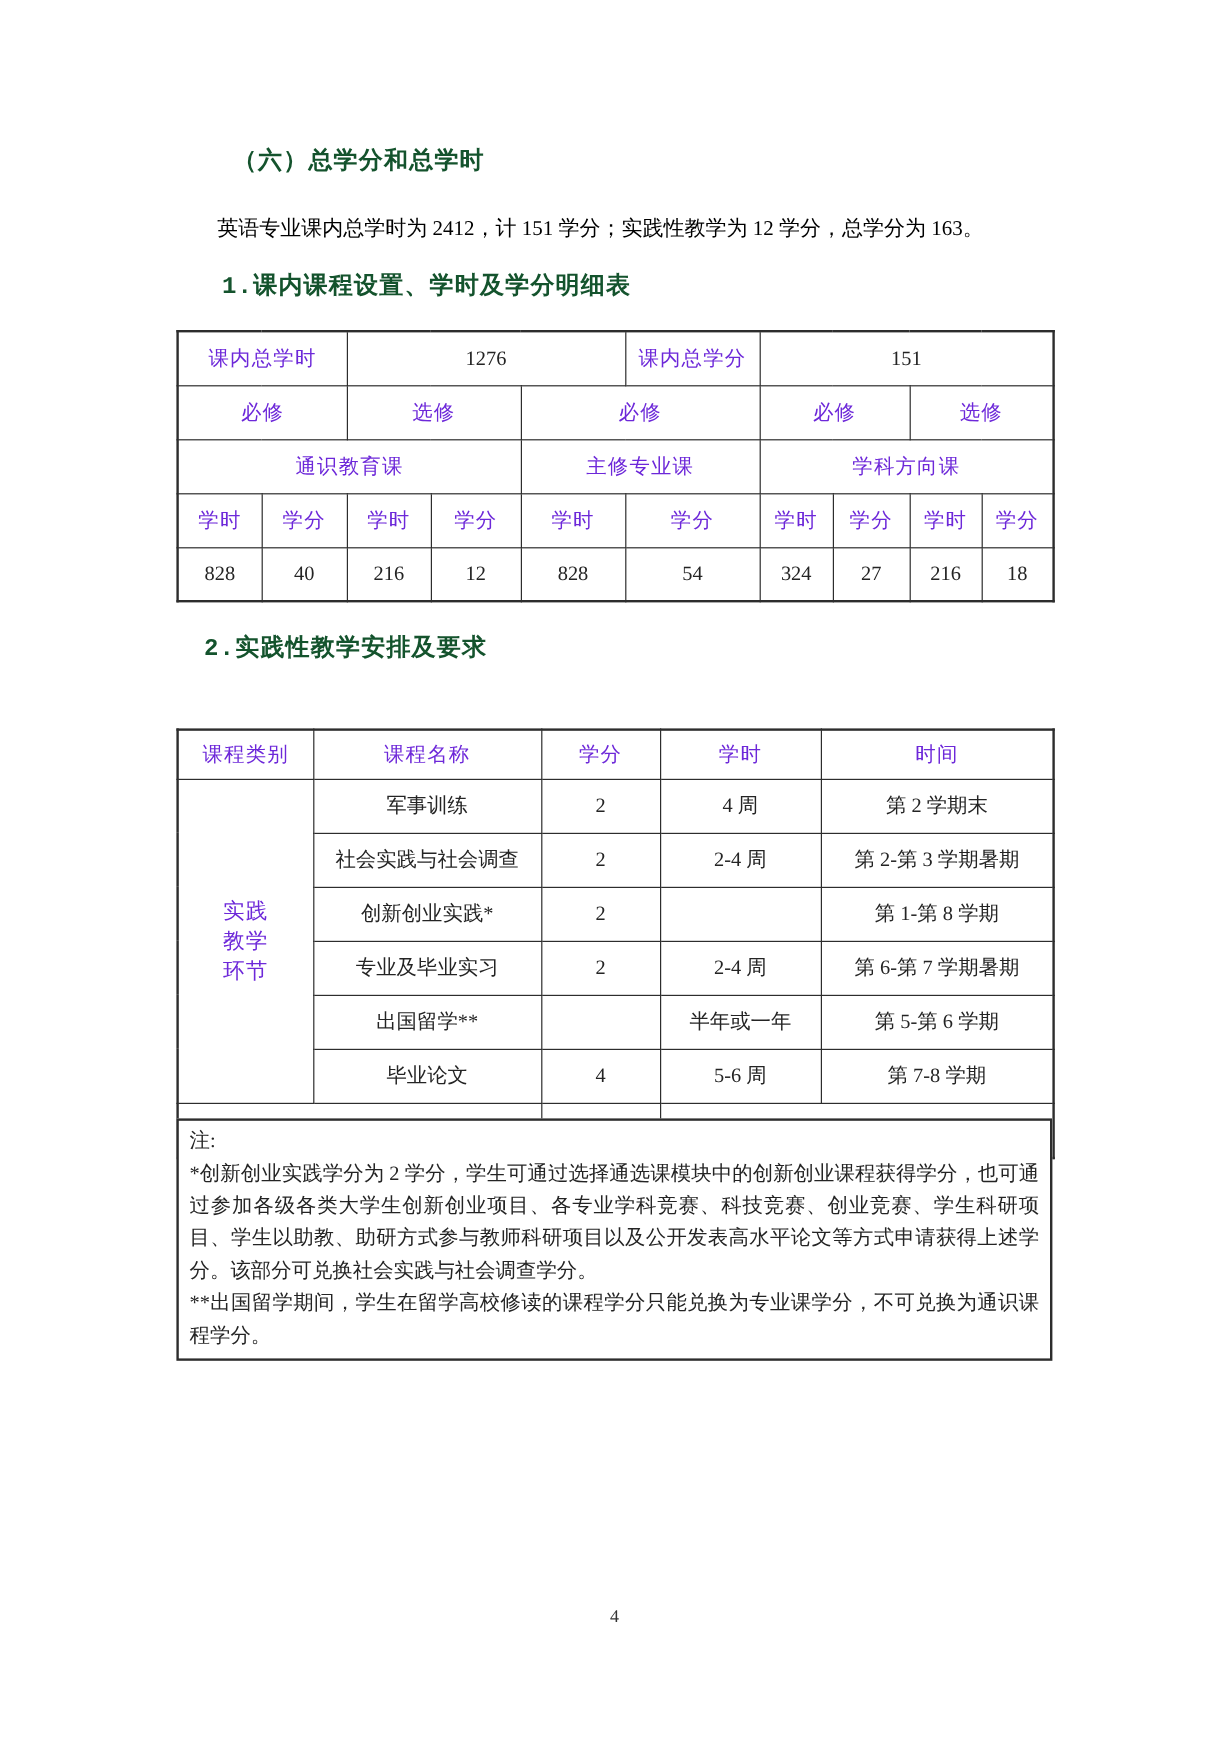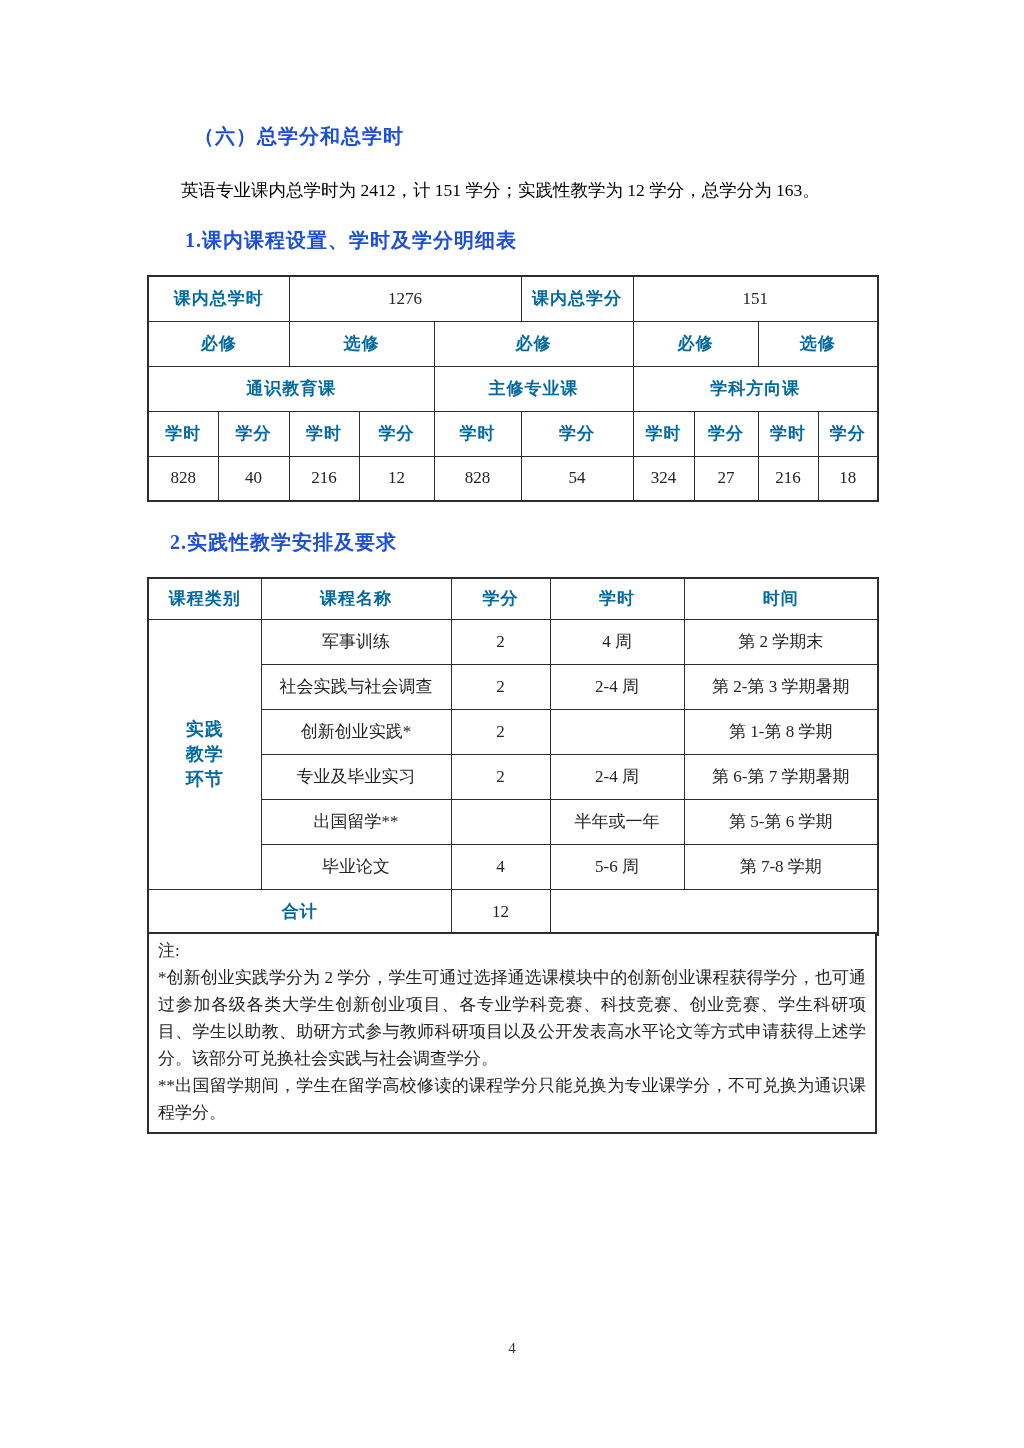--- a/index.html
+++ b/index.html
@@ -6,26 +6,26 @@
   html, body { background: #ffffff; }
   body {
     position: relative;
     width: 1024px;
     height: 1448px;
     font-family: "Liberation Serif", serif;
     color: #222222;
   }
   .abs { position: absolute; }
   .heading {
-    font-family: Liberation Serif, serif;
+    font-family: Liberation Mono, monospace;
     font-weight: 700;
     font-size: 20px;
     line-height: 24px;
     letter-spacing: 1px;
-    color: #1d4ed8;
+    color: #14532d;
     white-space: nowrap;
   }
   .intro {
     font-size: 17.5px;
     line-height: 22px;
     color: #000000;
     white-space: nowrap;
   }
   table {
     border-collapse: collapse;
@@ -38,22 +38,22 @@
   td {
     text-align: center;
     vertical-align: middle;
     font-size: 17px;
     color: #242424;
     overflow: hidden;
     padding: 0 2px;
   }
   td.hd {
     font-family: "Liberation Sans", sans-serif;
-    font-weight: 700;
-    color: #0369a1;
+    font-weight: 400;
+    color: #6d28d9;
     letter-spacing: 1px;
   }
   td.num { font-family: "Liberation Serif", serif; font-weight: 400; }
   .t1 tr { height: 45px; }
   .t2 tr.rhead { height: 41px; }
   .t2 tr.rdata { height: 45px; }
   .t2 tr.rtotal { height: 46px; }
   td.cat {
     white-space: pre-line;
     line-height: 25px;
@@ -142,21 +142,21 @@
     <td class="num">324</td>
     <td class="num">27</td>
     <td class="num">216</td>
     <td class="num">18</td>
   </tr>
 </tbody>
   </table>
 
 <div class="abs heading" style="left:170px; top:530px;">2.实践性教学安排及要求</div>
 
-<table class="abs t2" style="left:147px; top:577px;">
+<table class="abs t2" style="left:147px; top:607px;">
   <colgroup>
     <col style="width:113px">
       <col style="width:190px">
       <col style="width:99px">
     <col style="width:134px">
       <col style="width:194px">
   </colgroup>
   <tbody>
       <tr class="rhead">
     <td class="hd">课程类别</td>

